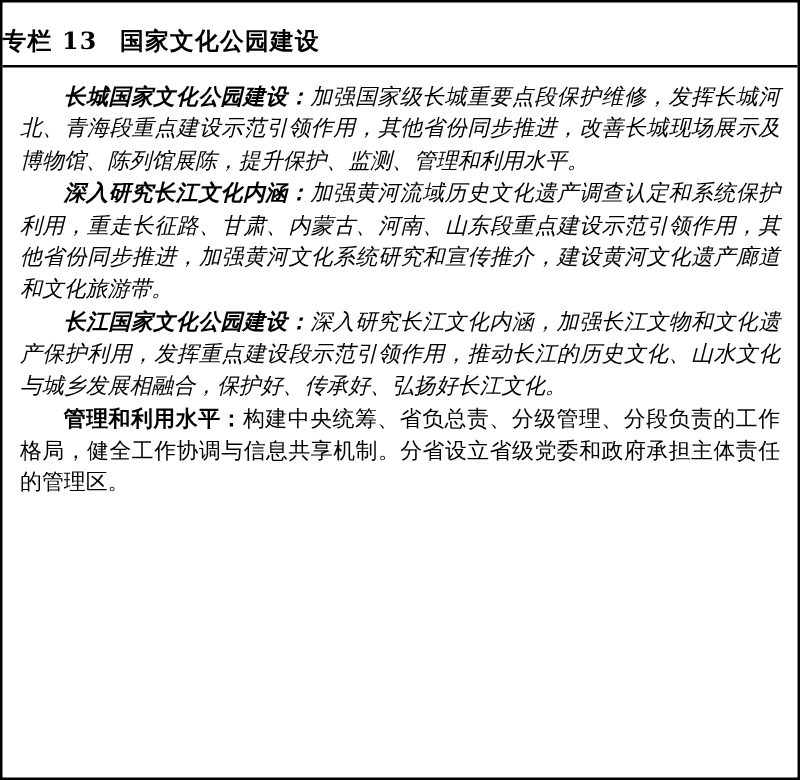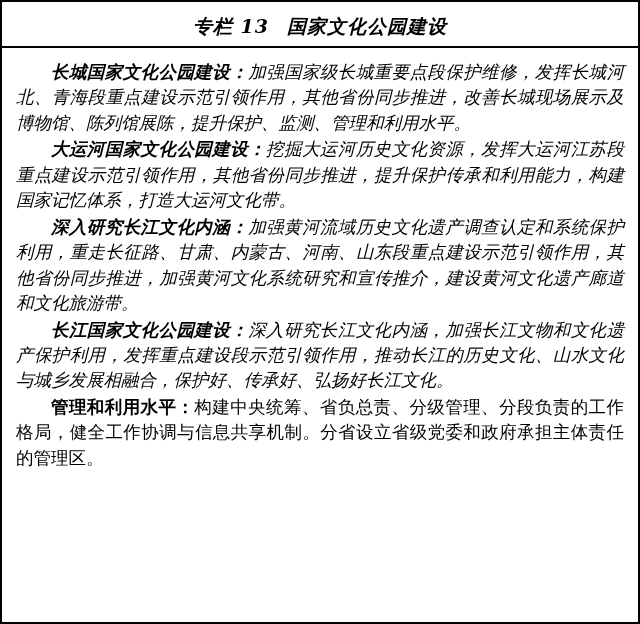--- a/index.html
+++ b/index.html
@@ -18,24 +18,22 @@
     width: 640px;
     height: 624px;
     border: 2px solid #000000;
     padding: 0;
     background: #ffffff;
     position: relative;
   }
   .title-bar {
     box-sizing: border-box;
     width: 100%;
-    text-align: center;
-    padding: 12px 0 6px 0;
+    padding: 18px 0 6px 0;
     border-bottom: 2px solid #000000;
-    font-style: italic;
   }
   .title-text {
     font-family: "DejaVu Serif", "Liberation Serif", serif;
     font-weight: bold;
     font-size: 19px;
     letter-spacing: 1px;
     white-space: nowrap;
   }
   .title-num {
     margin-right: 18px;
@@ -76,23 +74,20 @@
   <div class="title-bar">
     <span class="title-text"><span class="title-num"><span>专栏</span> <span>13</span></span><span>国家文化公园建设</span></span>
   </div>
 
   <div class="content">
 
     <p class="para">
       <span class="lead">长城国家文化公园建设：</span><span class="body-text">加强国家级长城重要点段保护维修，发挥长城河北、青海段重点建设示范引领作用，其他省份同步推进，改善长城现场展示及博物馆、陈列馆展陈，提升保护、监测、管理和利用水平。</span>
     </p>
 
-    <p class="para">
-      <span class="lead">大运河国家文化公园建设：</span><span class="body-text">挖掘大运河历史文化资源，发挥大运河江苏段重点建设示范引领作用，其他省份同步推进，提升保护传承和利用能力，构建国家记忆体系，打造大运河文化带。</span>
-    </p>
 
 
     <p class="para">
       <span class="lead">深入研究长江文化内涵：</span><span class="body-text">加强黄河流域历史文化遗产调查认定和系统保护利用，重走长征路、甘肃、内蒙古、河南、山东段重点建设示范引领作用，其他省份同步推进，加强黄河文化系统研究和宣传推介，建设黄河文化遗产廊道和文化旅游带。</span>
     </p>
 
     <p class="para">
       <span class="lead">长江国家文化公园建设：</span><span class="body-text">深入研究长江文化内涵，加强长江文物和文化遗产保护利用，发挥重点建设段示范引领作用，推动长江的历史文化、山水文化与城乡发展相融合，保护好、传承好、弘扬好长江文化。</span>
     </p>
 

